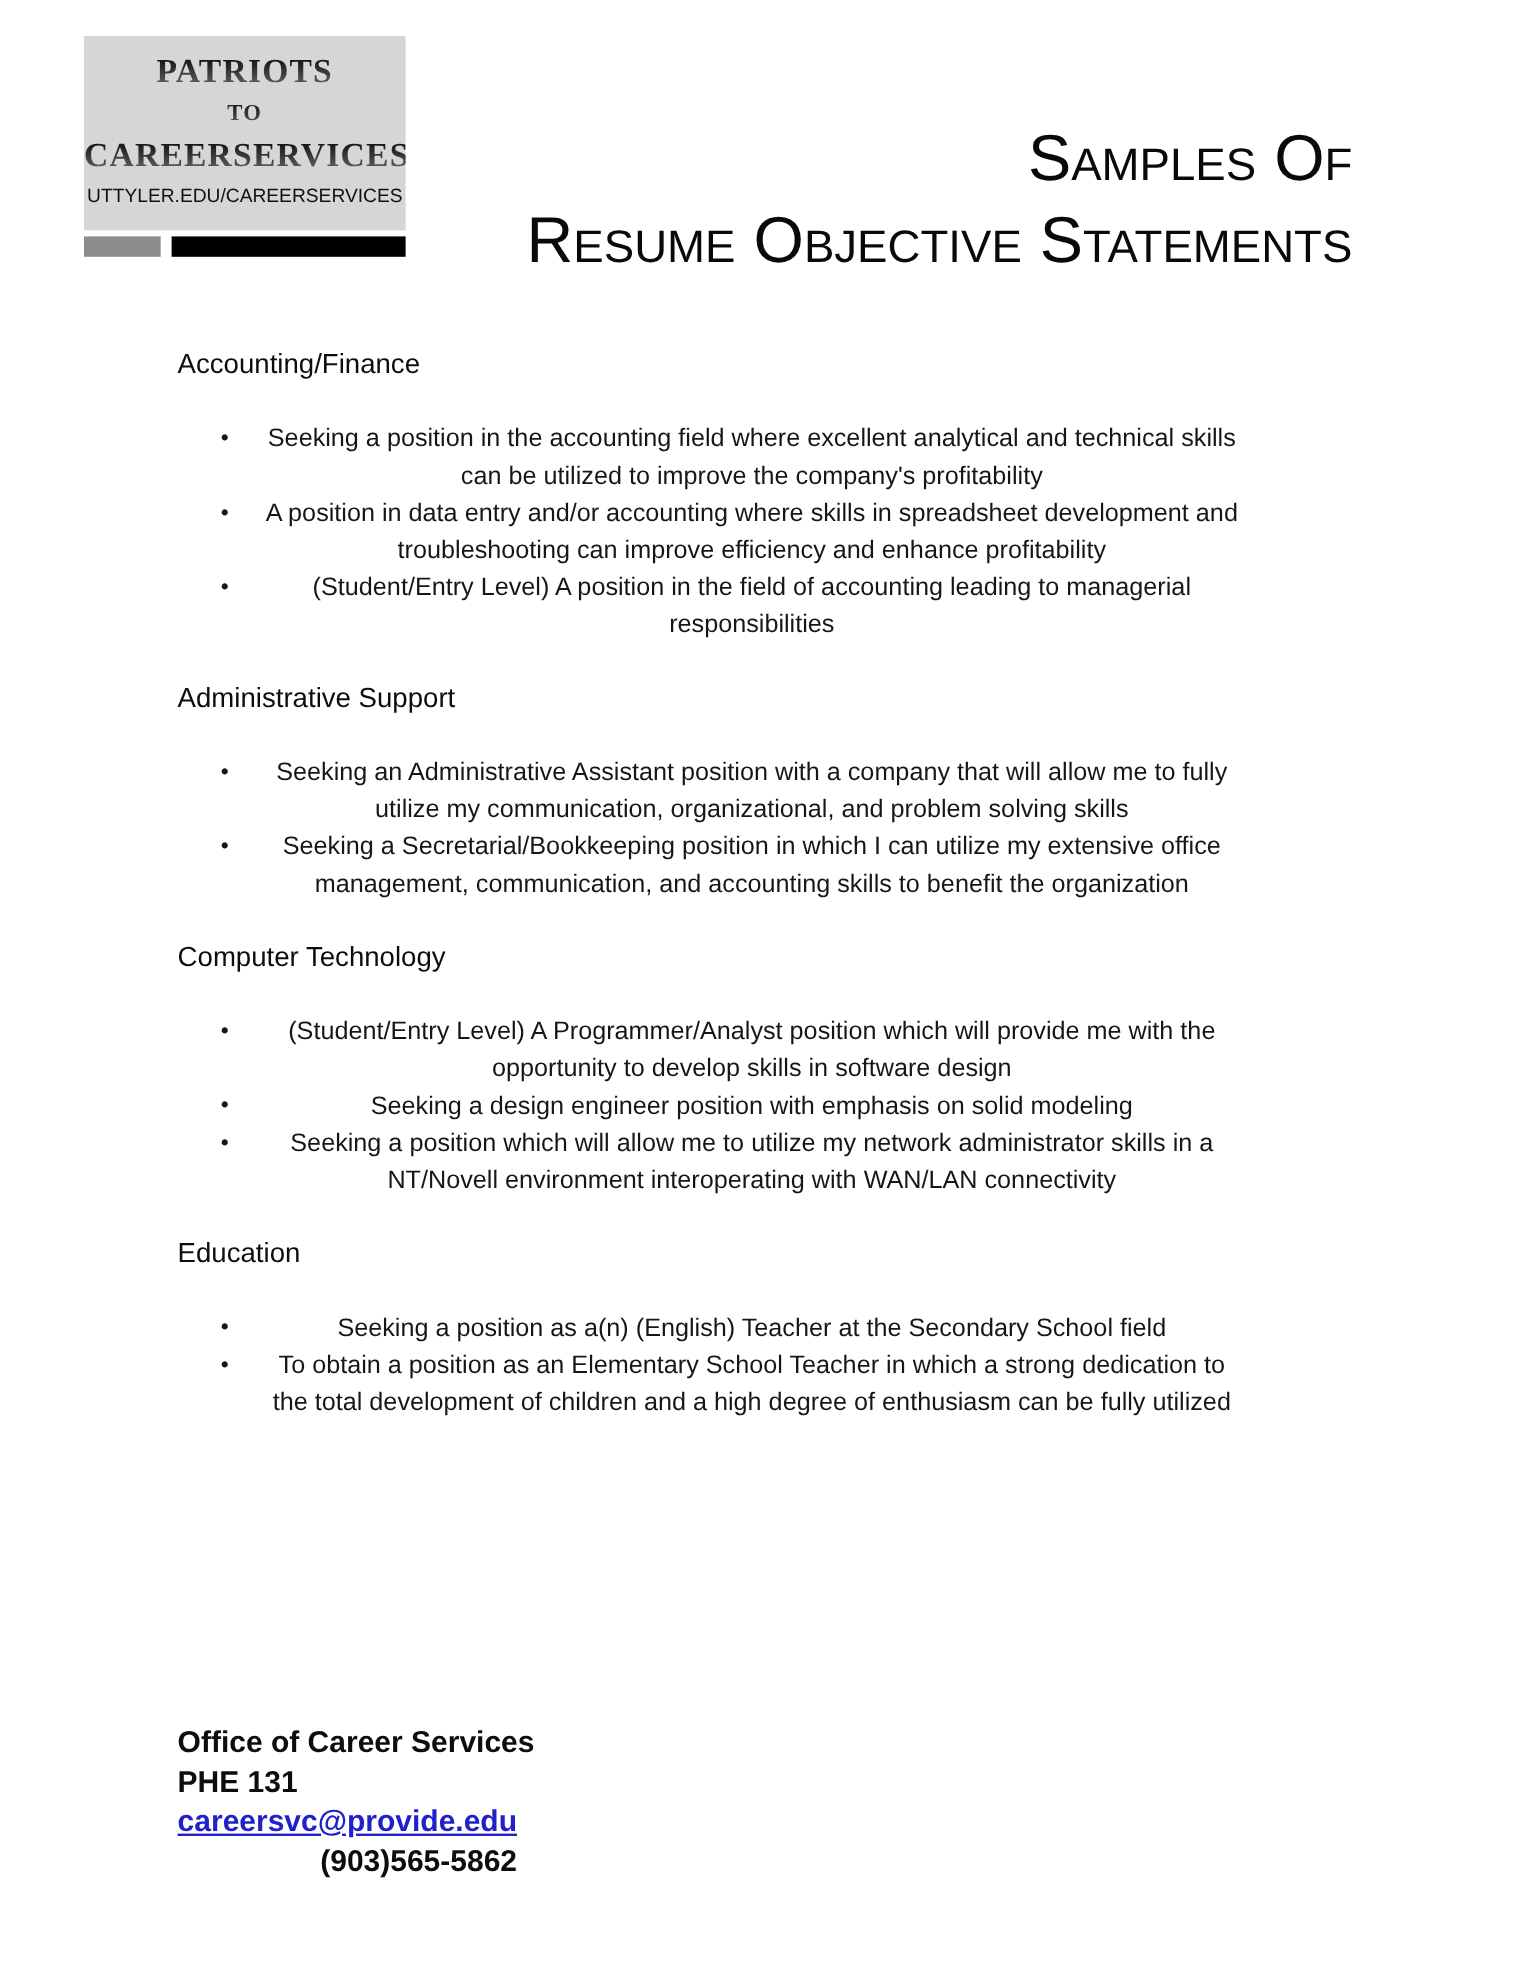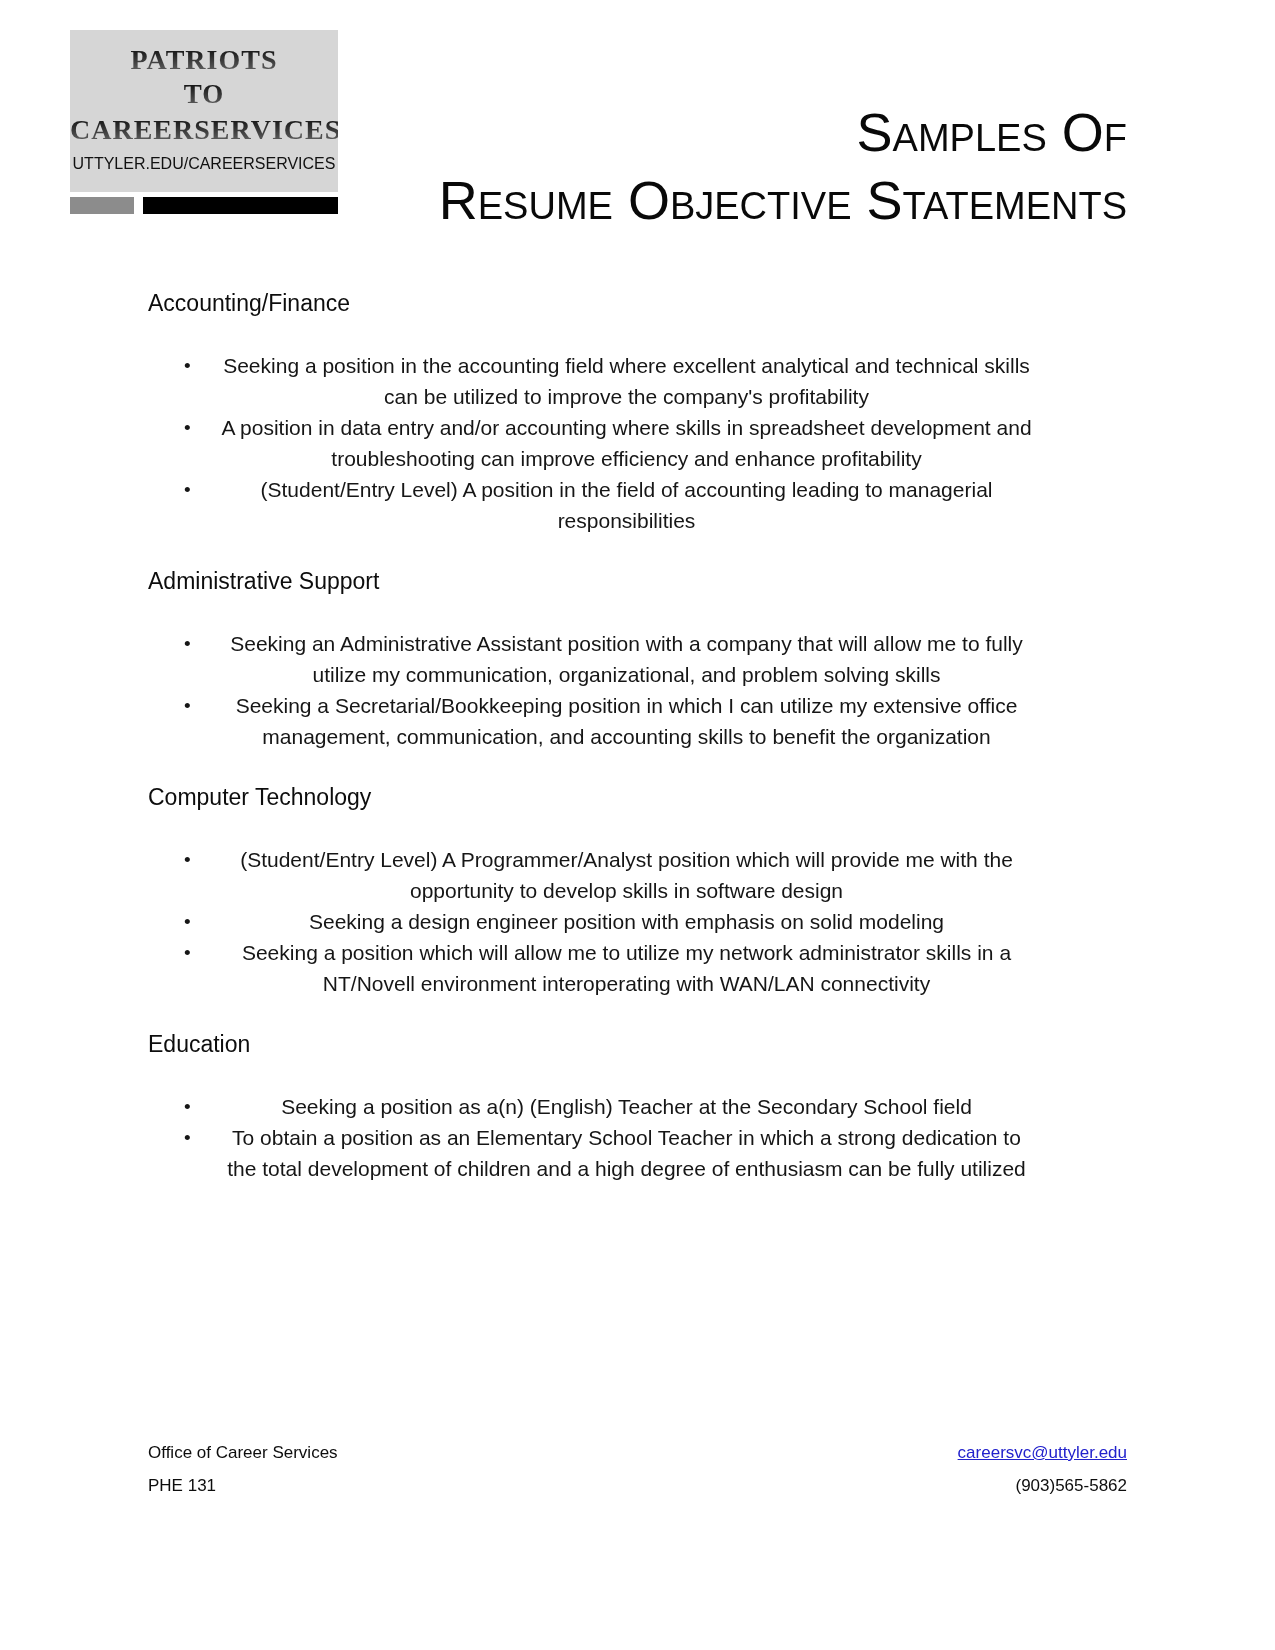--- a/index.html
+++ b/index.html
@@ -35,21 +35,21 @@
     letter-spacing:1px;
     color:#1c1c1c;
     background:linear-gradient(180deg,#0d0d0d 15%,#6e6e6e 95%);
     -webkit-background-clip:text;
     background-clip:text;
     -webkit-text-fill-color:transparent;
     line-height:35px;
     text-align:center;
   }
   .logo-word.w1,.logo-word.w3{font-size:28px;}
-  .logo-word.w2{font-size:27px;}
+  .logo-word.w2{font-size:19px;}
   .logo-url{
     margin-top:8px;
     font-size:16px;
     font-weight:400;
     color:#111;
     letter-spacing:0px;
     white-space:nowrap;
   }
   .logo-bar{
     margin-top:5px;
@@ -108,23 +108,24 @@
   }
 
   
   .footer{
     position:absolute;
     left:148px;top:1436px;
     width:979px;
     display:flex;
     justify-content:space-between;
     align-items:flex-start;
-    font-size:17px;
-    font-weight:400;
+    font-size:25px;
+    font-weight:700;
     line-height:33px;
+    flex-direction:column;
   }
   .footer-left{color:#0d0d0d;}
   .footer-right{text-align:right;}
   .footer-right a{
     display:block;
     color:var(--link-blue);
     text-decoration:underline;
     cursor:pointer;
   }
   .footer-phone{color:#0d0d0d;}
@@ -188,18 +189,18 @@
         </ul>
     </section>
   </main>
 
   <div class="footer">
     <div class="footer-left">
       <div>Office of Career Services</div>
       <div>PHE 131</div>
     </div>
     <div class="footer-right">
-      <a>careersvc@uttyler.edu</a>
+      <a>careersvc@provide.edu</a>
       <div class="footer-phone">(903)565-5862</div>
     </div>
   </div>
 
 </div>
 
 </body></html>

